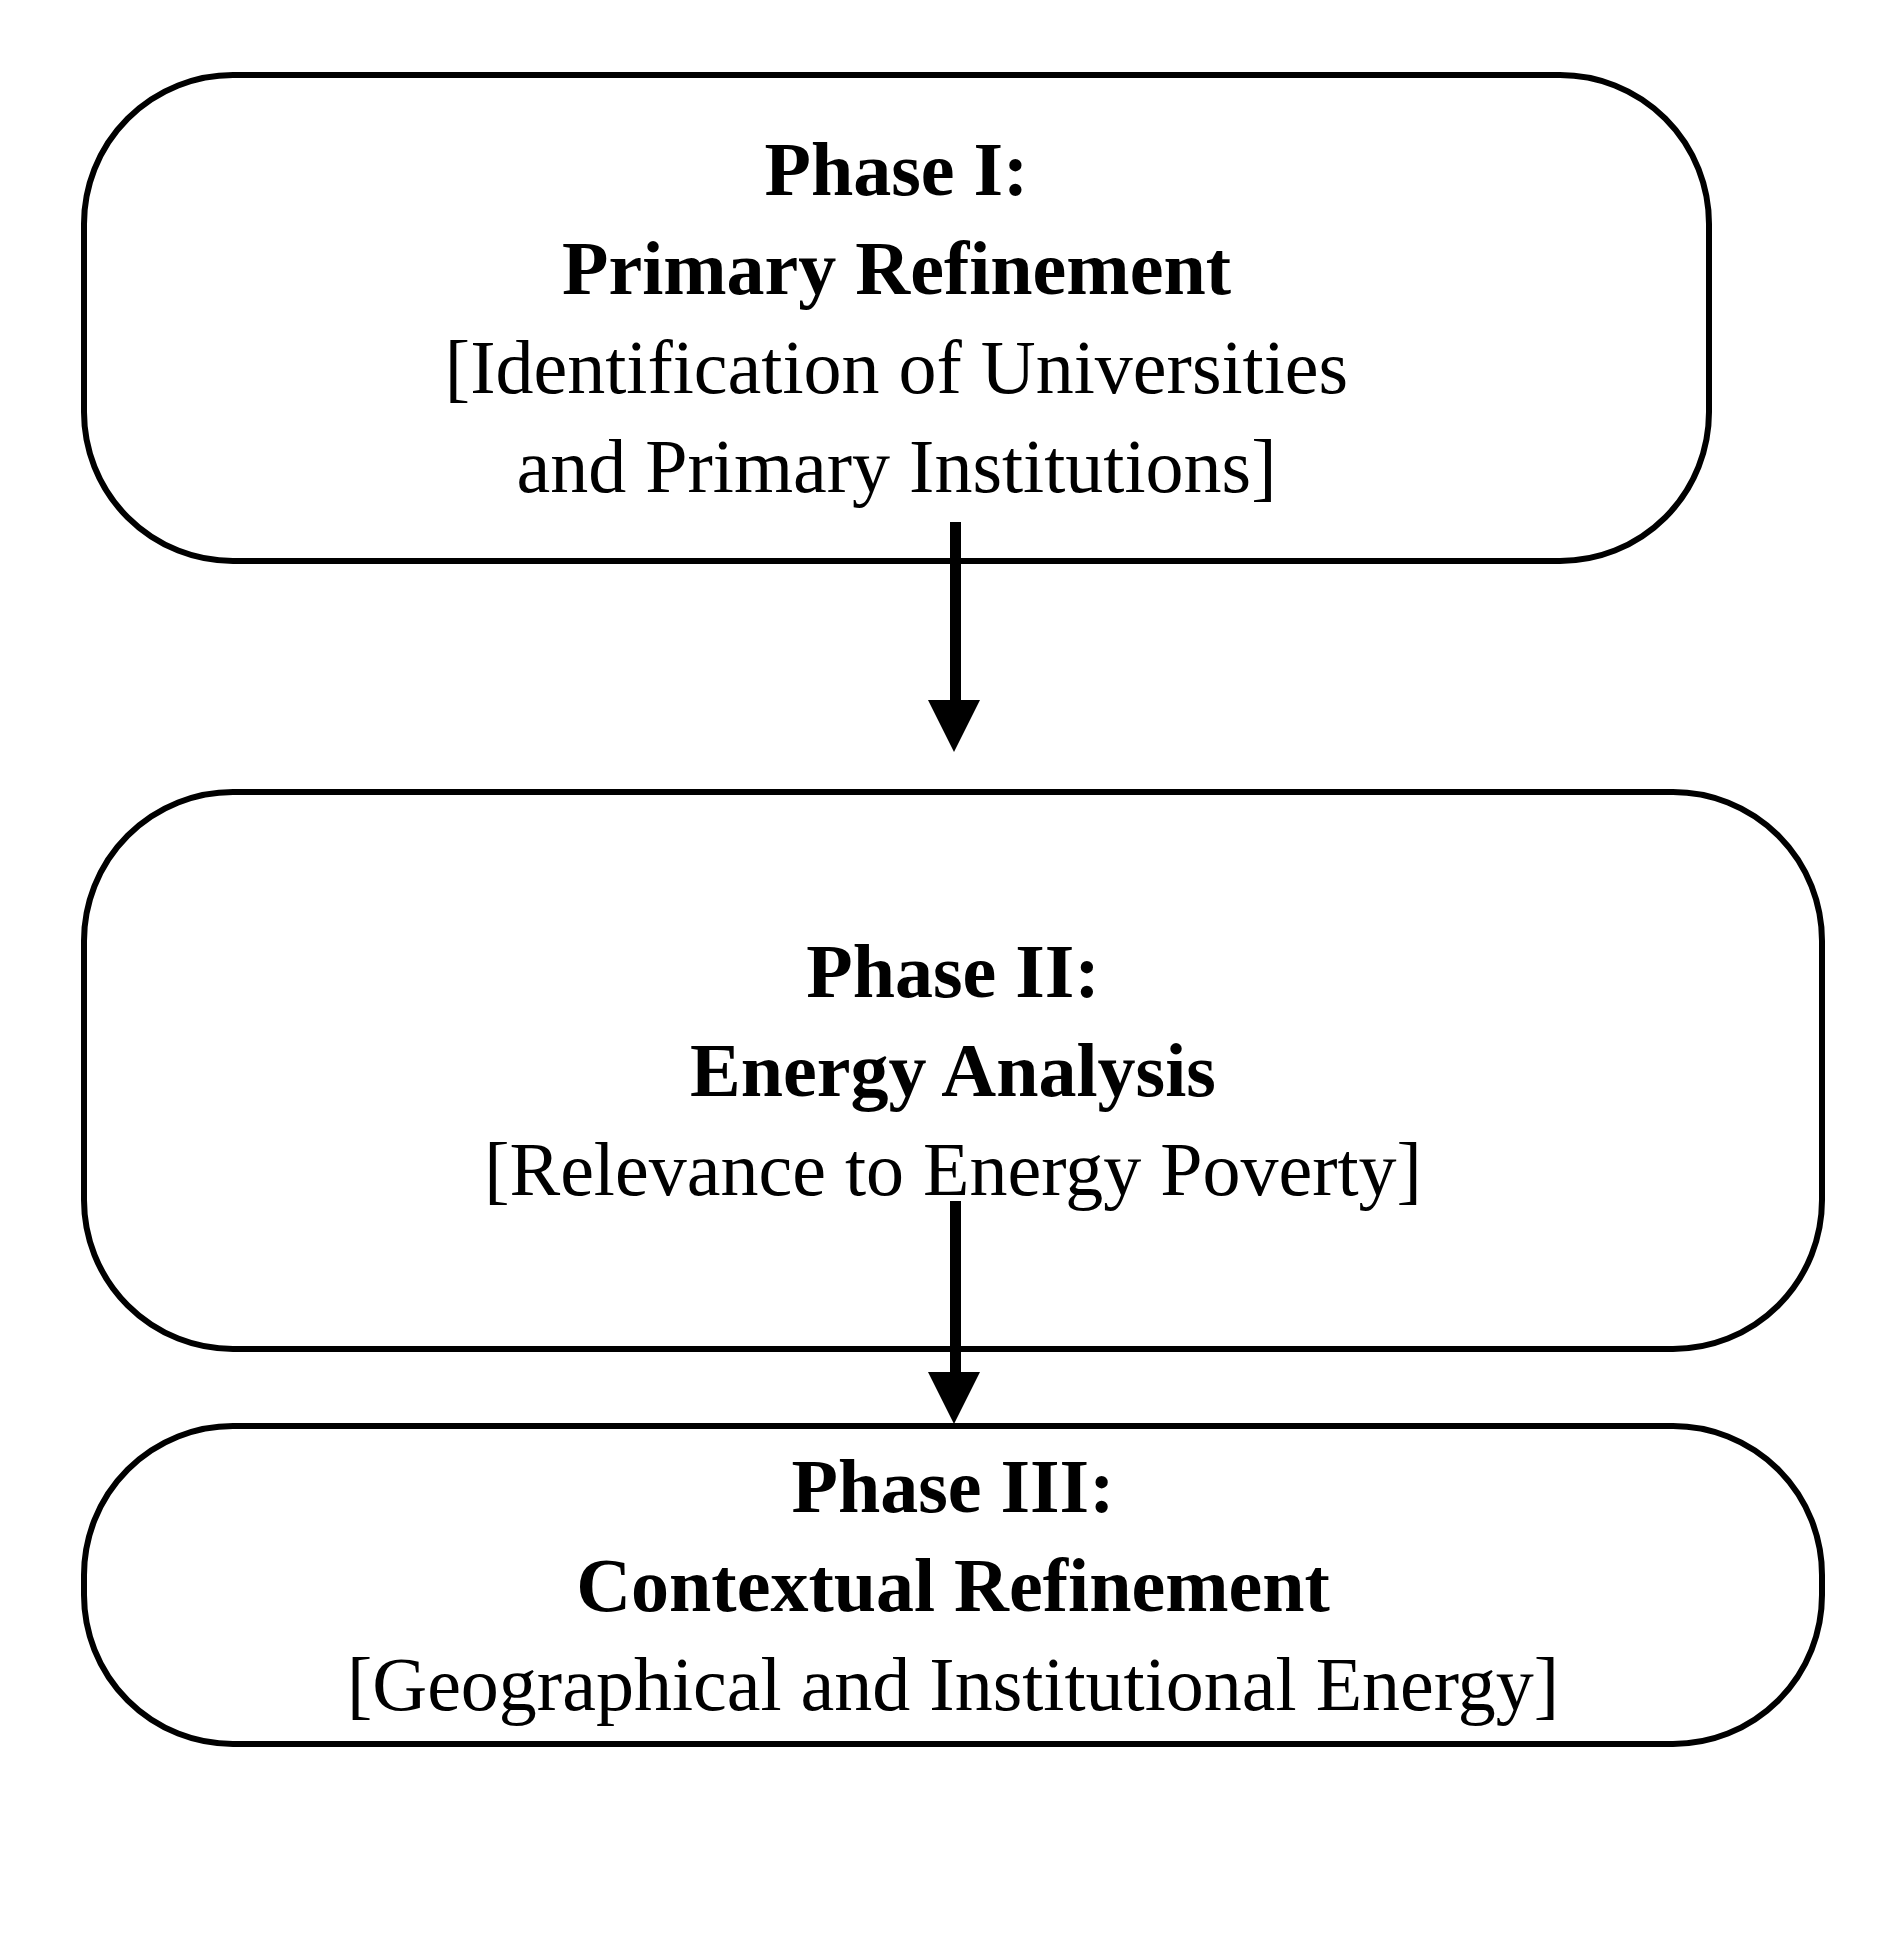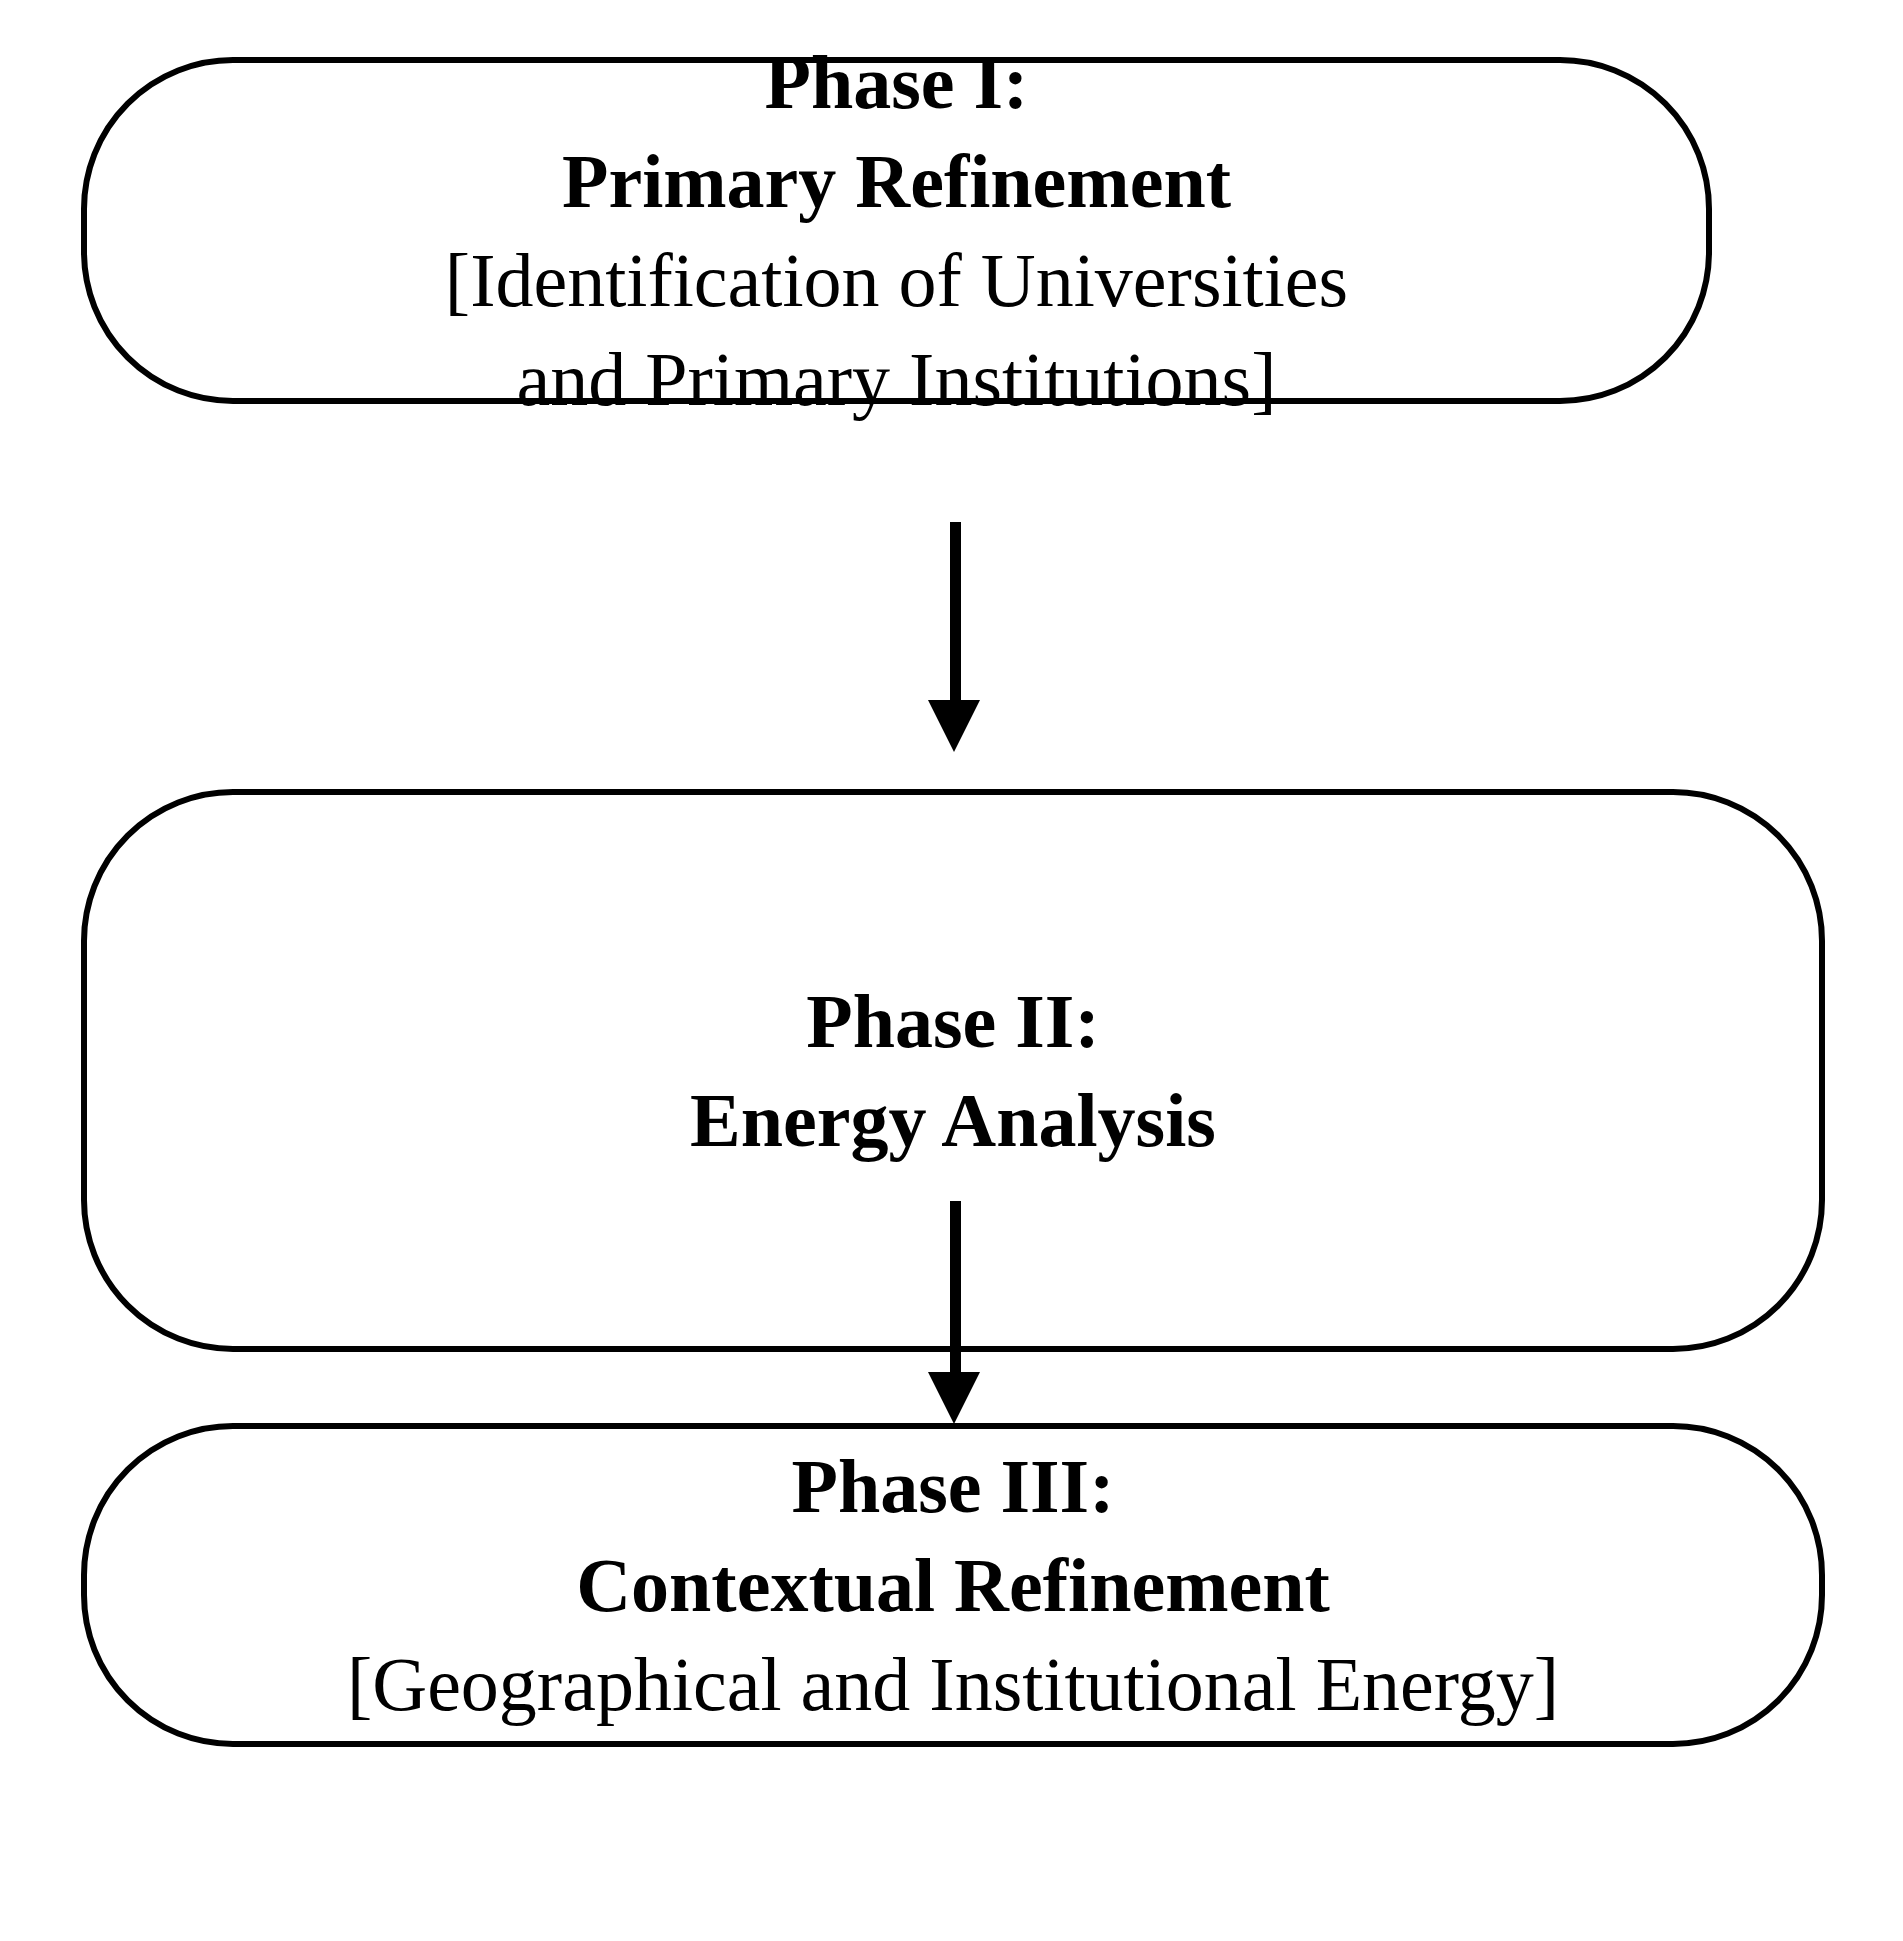--- a/index.html
+++ b/index.html
@@ -21,21 +21,21 @@
     box-sizing: border-box;
     border: 6.9px solid #000000;
     border-radius: 152px;
     background: #ffffff;
     display: flex;
     flex-direction: column;
     align-items: center;
     justify-content: center;
     text-align: center;
   }
-  #box1 { left: 81px;  top: 57px;   width: 1631px; height: 347px; }
+  #box1 { left: 81px;  top: 72px;   width: 1631px; height: 492px; }
   #box2 { left: 81px;  top: 789px;  width: 1744px; height: 563px; }
   #box3 { left: 81px;  top: 1423px; width: 1744px; height: 324px; }
 
   .box-line {
     font-size: 76px;
     line-height: 99px;
     white-space: nowrap;
   }
   .box-line.bold { font-weight: bold; }
 
@@ -71,20 +71,21 @@
   </div>
 
   <div class="flow-arrow">
     <div id="arrow1-shaft" class="arrow-shaft"></div>
     <div id="arrow1-head" class="arrow-head"></div>
   </div>
 
   <div id="box2" class="phase-box">
     <div class="box-line bold">Phase II:</div>
     <div class="box-line bold">Energy Analysis</div>
+    <div class="box-line">[Relevance to Energy Poverty]</div>
   </div>
 
   <div class="flow-arrow">
     <div id="arrow2-shaft" class="arrow-shaft"></div>
     <div id="arrow2-head" class="arrow-head"></div>
   </div>
 
   <div id="box3" class="phase-box">
     <div class="box-line bold">Phase III:</div>
     <div class="box-line bold">Contextual Refinement</div>

